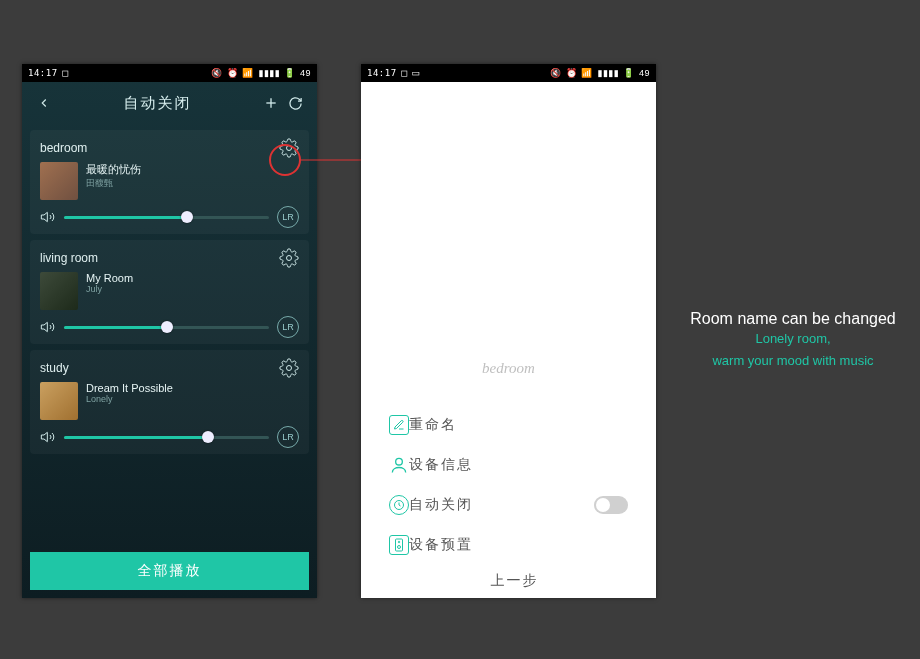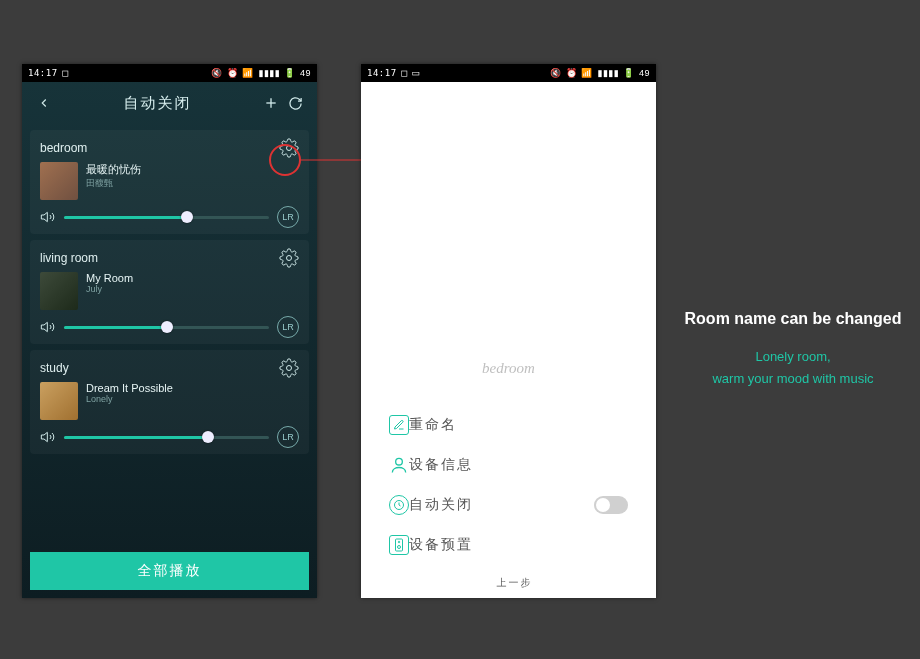--- a/index.html
+++ b/index.html
@@ -114,34 +114,34 @@
   }
   .menu-item .ico.round { border-radius:50%; }
   .menu-item .lbl { flex:1; font-family:"KaiTi","STKaiti",serif; letter-spacing:2px;}
   .switch {
     width:34px;height:18px;border-radius:9px;background:#d0d0d0;position:relative;
   }
   .switch::after{content:"";position:absolute;left:2px;top:2px;width:14px;height:14px;border-radius:50%;background:#fff;}
 
   .back-step {
     position:absolute; bottom:8px; left:0; right:0;
-    text-align:center; font-size:10px; color:#555;
+    text-align:center; font-size:14px; color:#555;
     font-family:"KaiTi","STKaiti",serif; letter-spacing:2px;padding-left:12px;
   }
 
   
   .annocircle {
     position:absolute; width:32px;height:32px;border:2px solid #d33;border-radius:50%;
     pointer-events:none;
   }
   svg.arrow { position:absolute; pointer-events:none; }
 
   
   .caption { position:absolute; left:678px; top:310px; width:230px; text-align:center;}
-  .caption h3 { color:#fff; font-size:16px; font-weight:700; margin-bottom:18px;}
+  .caption h3 { color:#fff; font-size:16px; font-weight:400; }
   .caption p  { color:#1fc6a6; font-size:13px; line-height:1.7;}
 </style>
 </head>
 <body>
 
 <div class="phone left">
 
   <div class="statusbar">
     <span class="time">14:17</span>
     <span style="margin-left:4px">◻</span>

